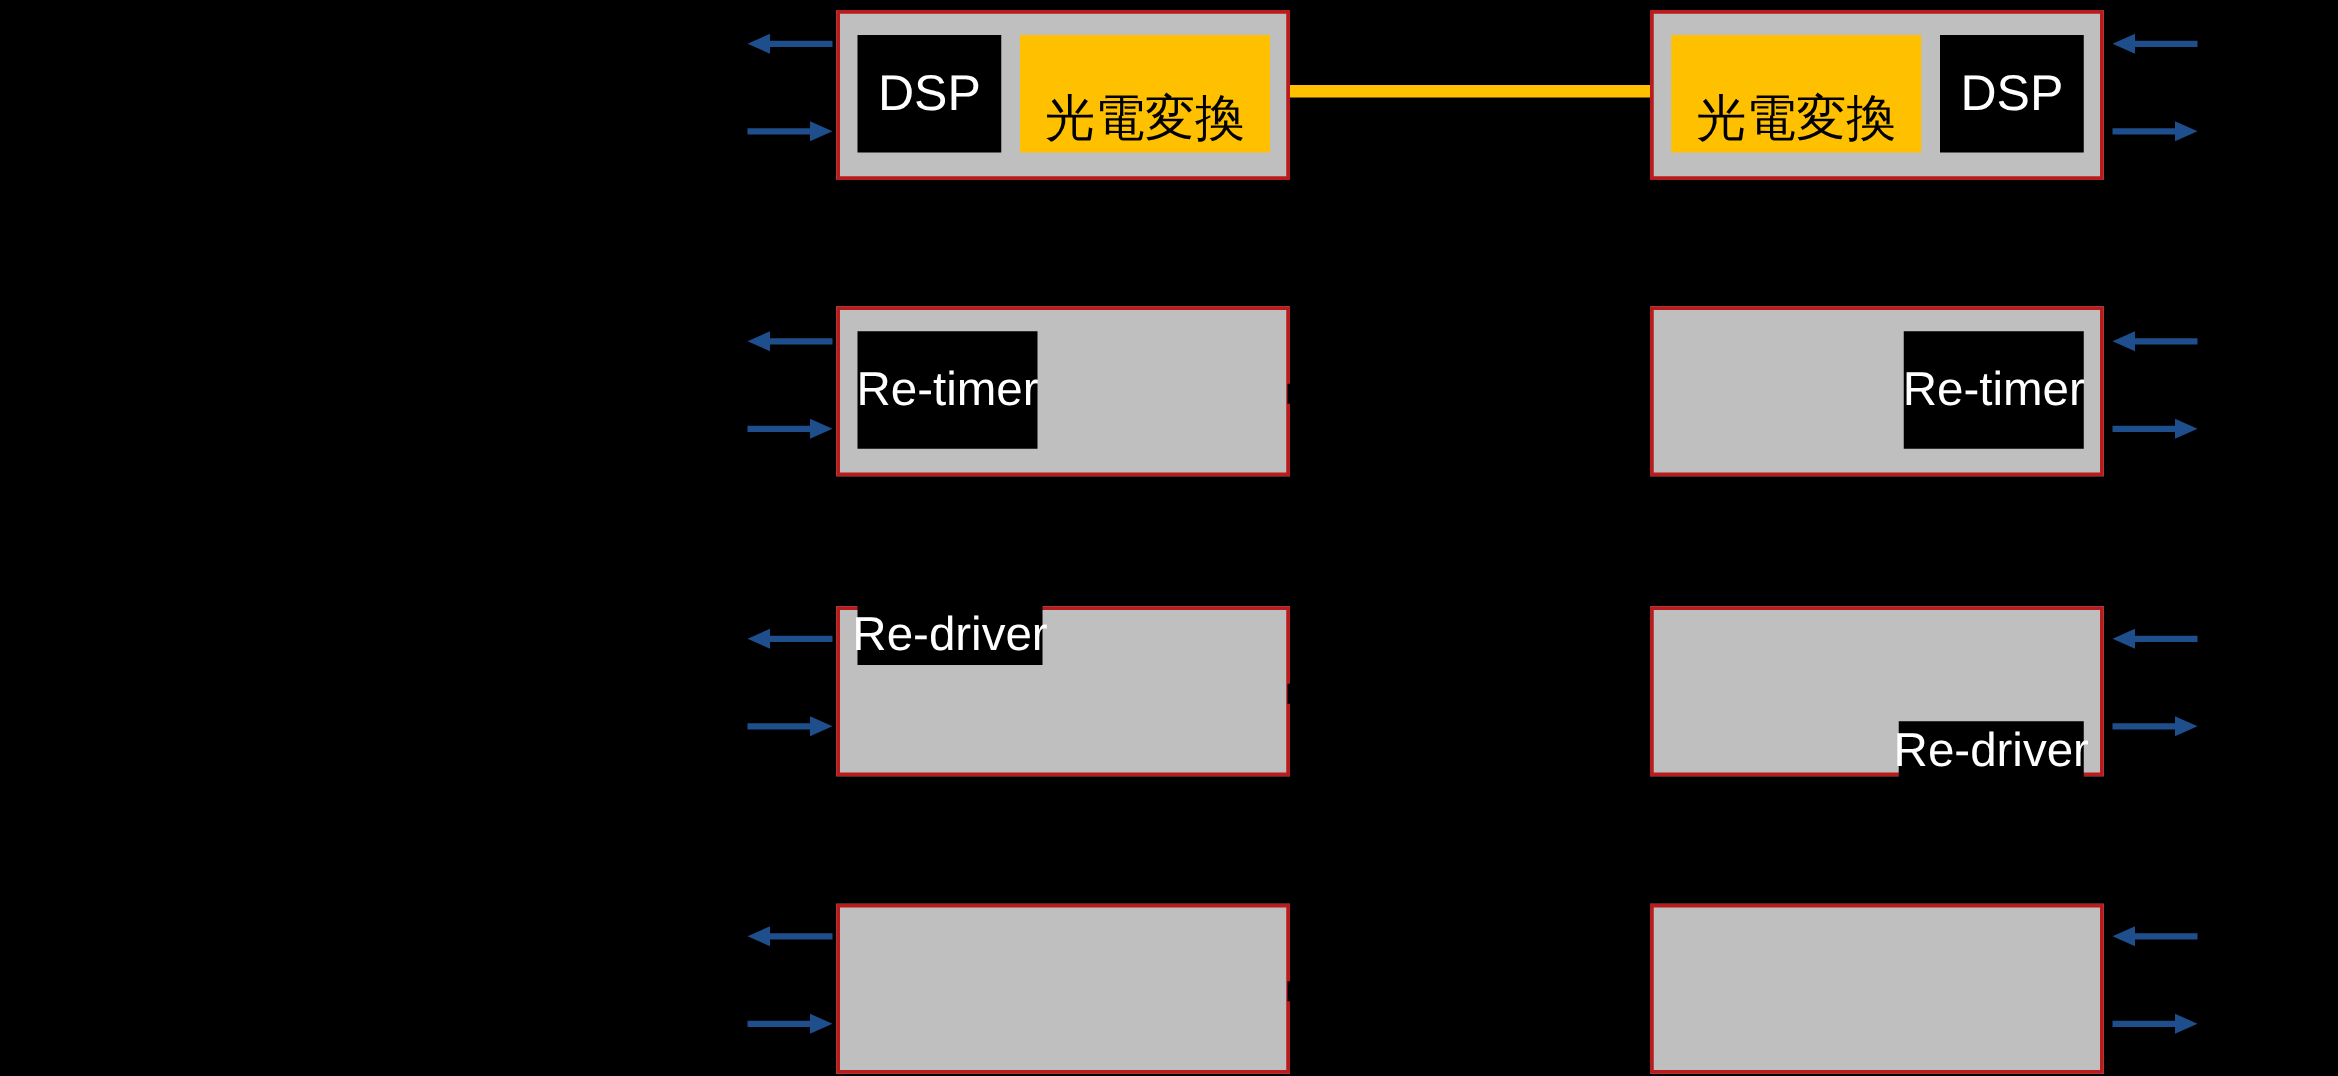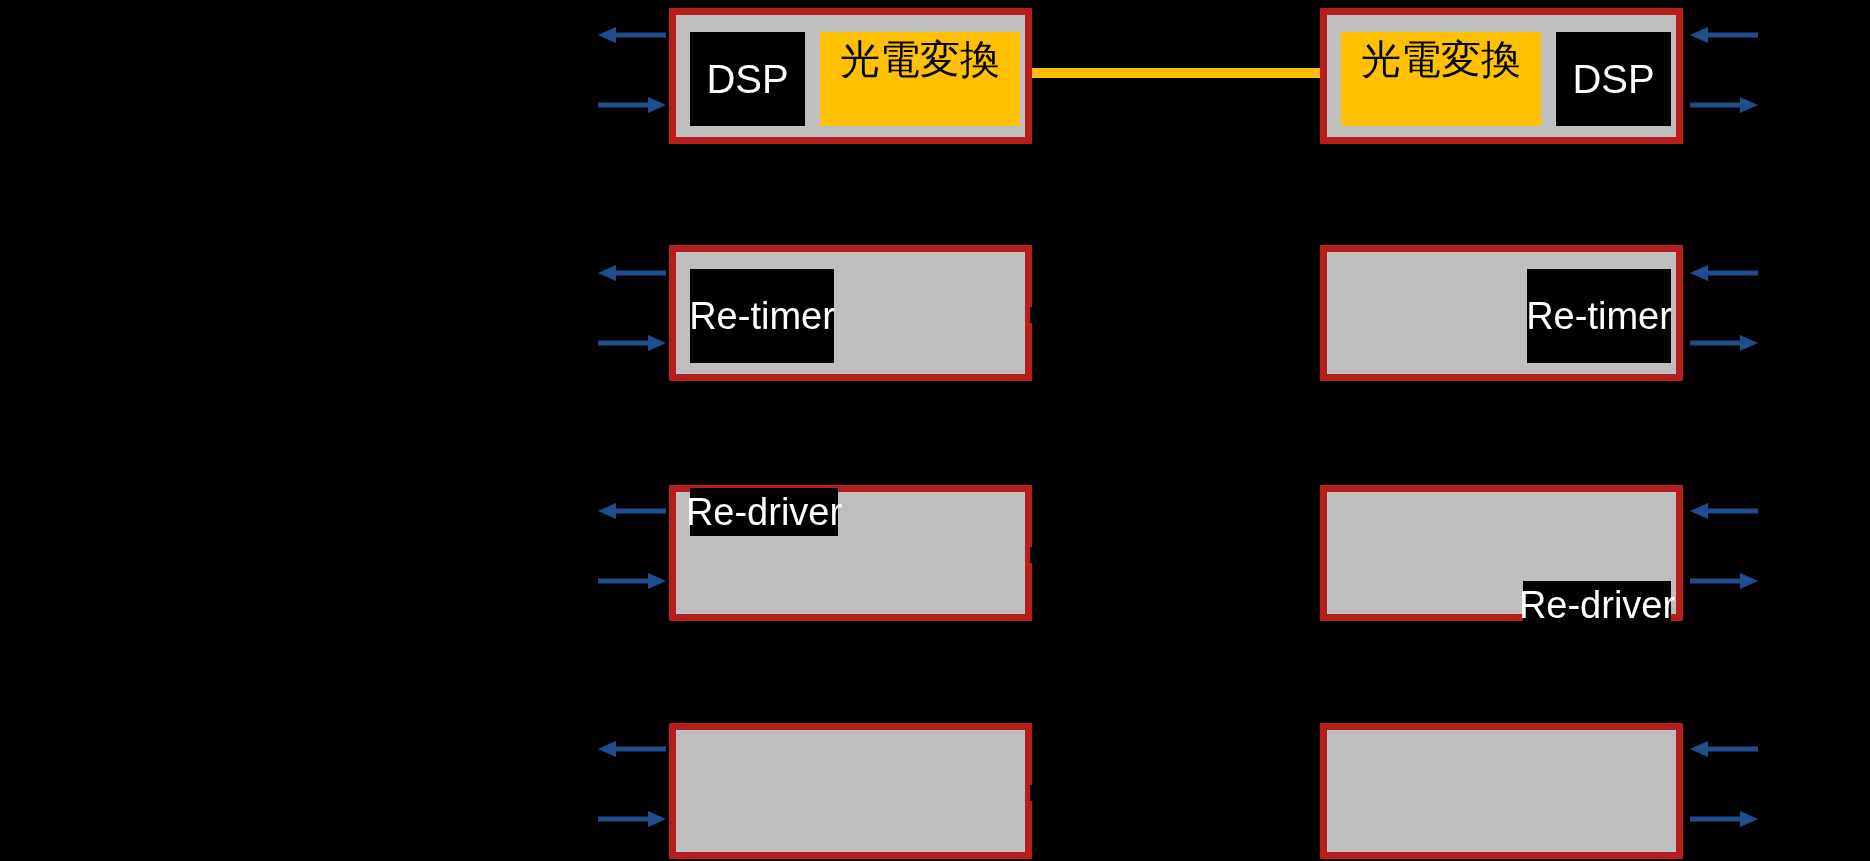--- a/index.html
+++ b/index.html
@@ -15,21 +15,21 @@
     width: 1870px;
     height: 861px;
     background: #000000;
     overflow: hidden;
   }
 
   
   .module {
     position: absolute;
     background: #bfbfbf;
-    border: 7px solid #b91c1c;
+    border: 3px solid #b91c1c;
     box-sizing: border-box;
   }
 
   
   .chip {
     position: absolute;
     background: #000000;
     color: #ffffff;
     display: flex;
     align-items: center;
@@ -38,21 +38,21 @@
     white-space: nowrap;
   }
   .chip-dsp { font-size: 40px; }
   .chip-label { font-size: 38px; }
 
   .oe {
     position: absolute;
     background: #ffc000;
     color: #000000;
     display: flex;
-    align-items: flex-start;
+    align-items: flex-end;
     justify-content: center;
     font-size: 40px;
     box-sizing: border-box;
     white-space: nowrap;
   }
 
   
   .fiber {
     position: absolute;
     background: #ffc000;

